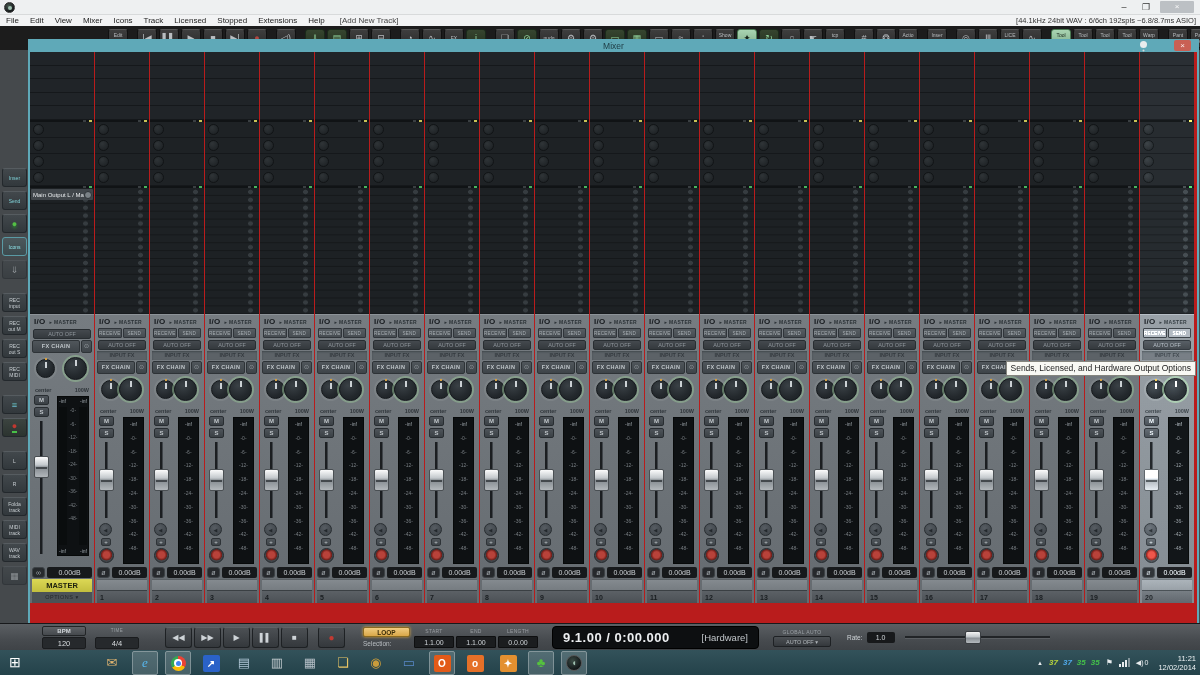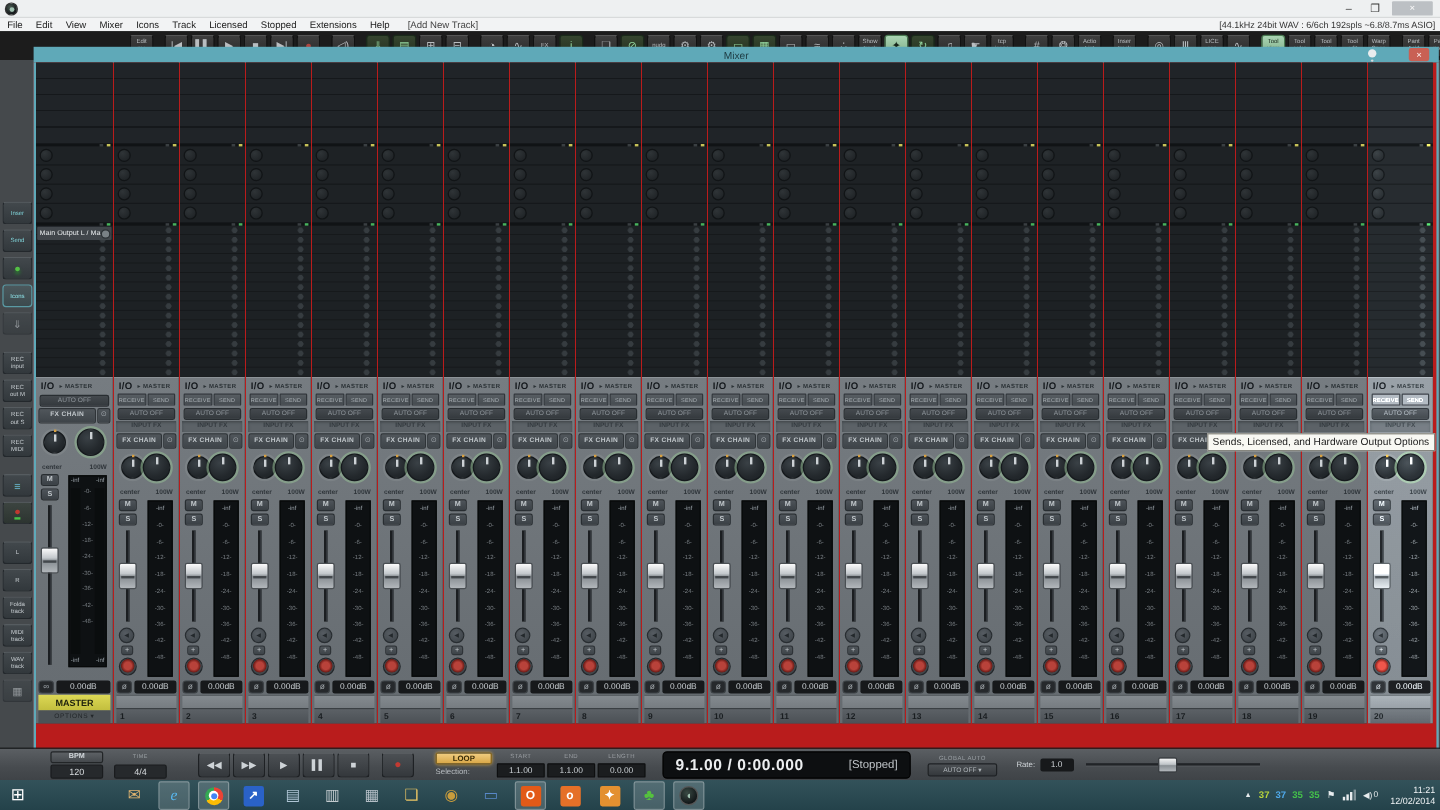--- a/index.html
+++ b/index.html
@@ -226,21 +226,21 @@
   .tbi .bgc{width:17px;height:17px;border-radius:2px;display:flex;align-items:center;justify-content:center;
     font-size:10px;font-weight:bold;}
   .chr{width:15px;height:15px;border-radius:50%;background:conic-gradient(#ea4335 0 33%,#fbbc05 0 66%,#34a853 0);
     display:flex;align-items:center;justify-content:center;}
   .chr .w{width:8px;height:8px;border-radius:50%;background:#fff;display:flex;align-items:center;justify-content:center;}
   .chr .b{width:5px;height:5px;border-radius:50%;background:#4285f4;}
   .reap{width:16px;height:16px;border-radius:50%;background:radial-gradient(circle at 40% 35%,#3a4a44,#101416 75%);
     border:1px solid #555;color:#9fc0b0;font-size:9px;display:flex;align-items:center;justify-content:center;}
   .tray{position:absolute;right:4px;top:0;height:25px;display:flex;align-items:center;gap:6px;}
   .tray .t{font-size:8px;color:#e8ecee;}
-  .temp{font-size:8px;font-weight:bold;}
+  .temp{font-size:8px;font-weight:bold;font-style:italic;}
   .netbars{display:flex;align-items:flex-end;gap:1px;height:9px;}
   .netbars i{display:block;width:2px;background:#e8ecee;}
   .clock{display:flex;flex-direction:column;align-items:flex-end;font-size:7.5px;color:#eef2f4;
     line-height:9px;margin-left:4px;}
 </style>
 </head>
 <body>
 
 <div class="screen">
 
@@ -2409,21 +2409,21 @@
             <div class="vl">1.1.00</div>
           </div>
           <div class="sf">
             <div class="hd">LENGTH</div>
             <div class="vl">0.0.00</div>
           </div>
         </div>
     </div>
     <div class="bigdisplay">
       <span class="bd-pos">9.1.00 / 0:00.000</span>
-      <span class="bd-status">[Stopped]</span>
+      <span class="bd-status">[Hardware]</span>
     </div>
     <div class="tp-col gauto">
       <div class="hd">GLOBAL AUTO</div>
       <div class="bt">AUTO OFF ▾</div>
     </div>
     <div class="rate">
       <span class="lb">Rate:</span>
       <span class="fl">1.0</span>
     </div>
     <div class="rslider">

